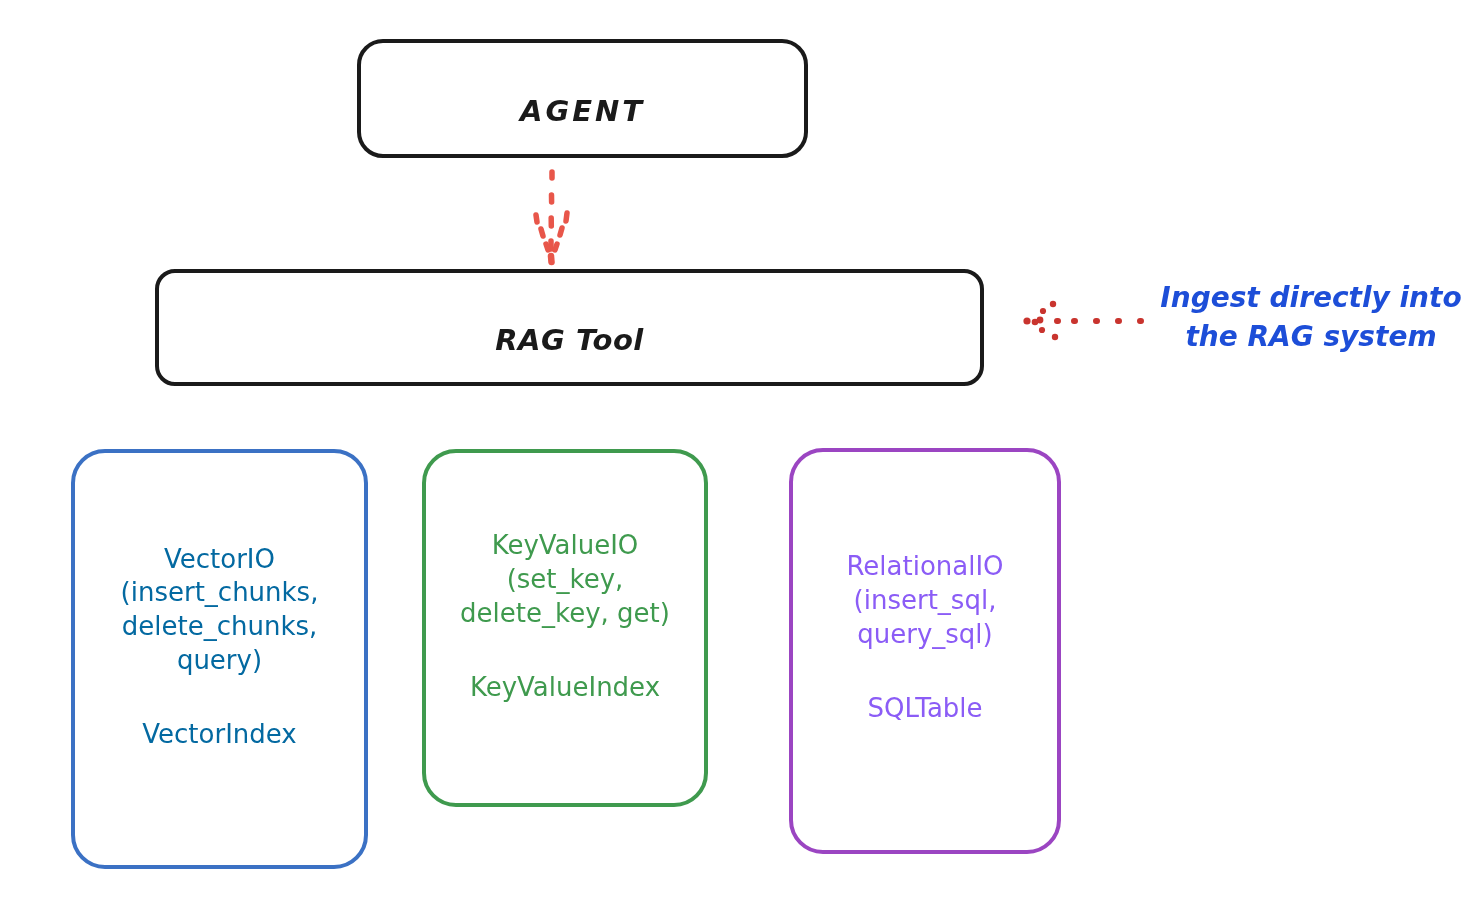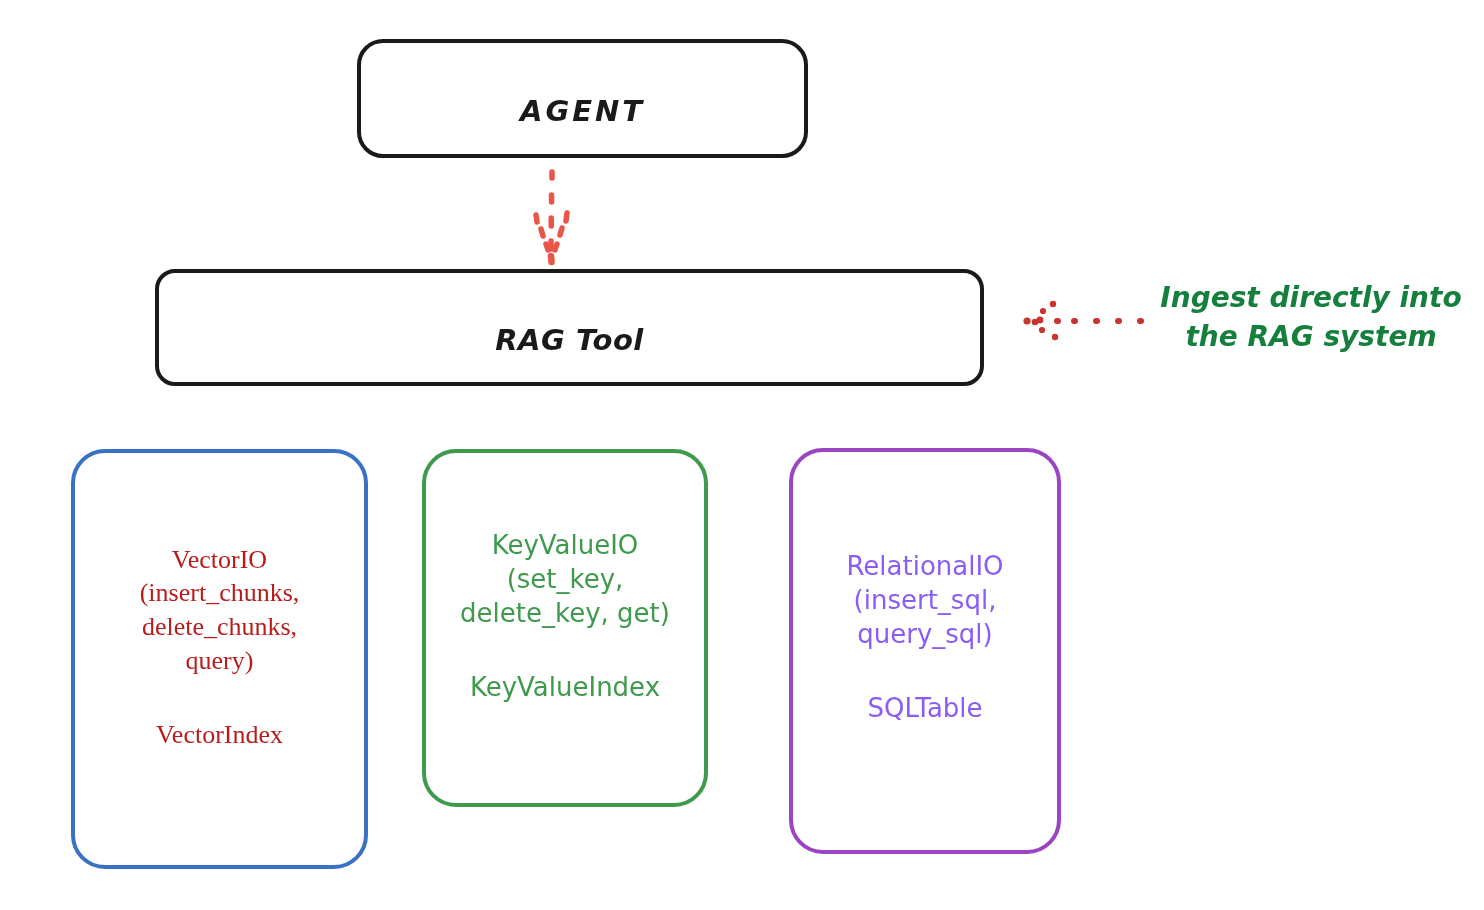--- a/index.html
+++ b/index.html
@@ -79,21 +79,21 @@
   .provider-box .index-label { font-size: 26px; margin-top: 40px; }
 
   #vector-box {
     left: 71px;
     top: 449px;
     width: 297px;
     height: 420px;
     border-color: #3b71c4;
   }
   #vector-box .api-label,
-  #vector-box .index-label { color: #b91c1c; font-family: Liberation Serif, serif; }
+  #vector-box .index-label { color: #0369a1; }
 
   #keyvalue-box {
     left: 422px;
     top: 449px;
     width: 286px;
     height: 358px;
     border-color: #3f9a4e;
   }
   #keyvalue-box .api-label,
   #keyvalue-box .index-label { color: #3f9a4e; }
@@ -120,21 +120,21 @@
   #vector-box .body { margin-top: -24px; }
   #keyvalue-box .body { margin-top: -22px; }
   #relational-box .body { margin-top: -26px; }
 
   
   #ingest-note {
     position: absolute;
     left: 1146px;
     top: 279px;
     width: 330px;
-    color: #15803d;
+    color: #1d4ed8;
     font-family: "DejaVu Sans", sans-serif;
     font-style: italic;
     font-weight: 600;
     font-size: 28px;
     line-height: 1.38;
     text-align: center;
     white-space: pre-line;
   }
 </style>
 </head>

